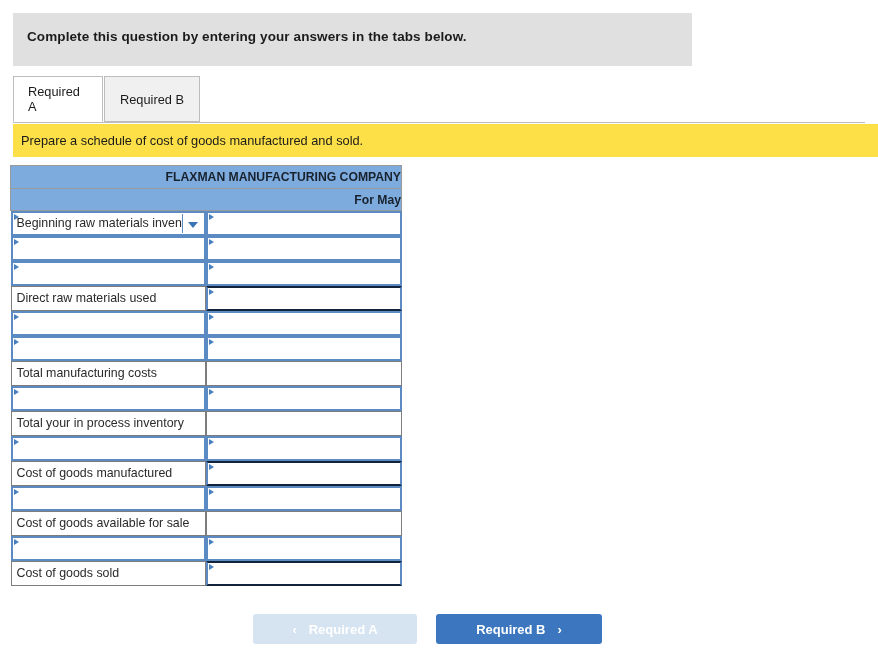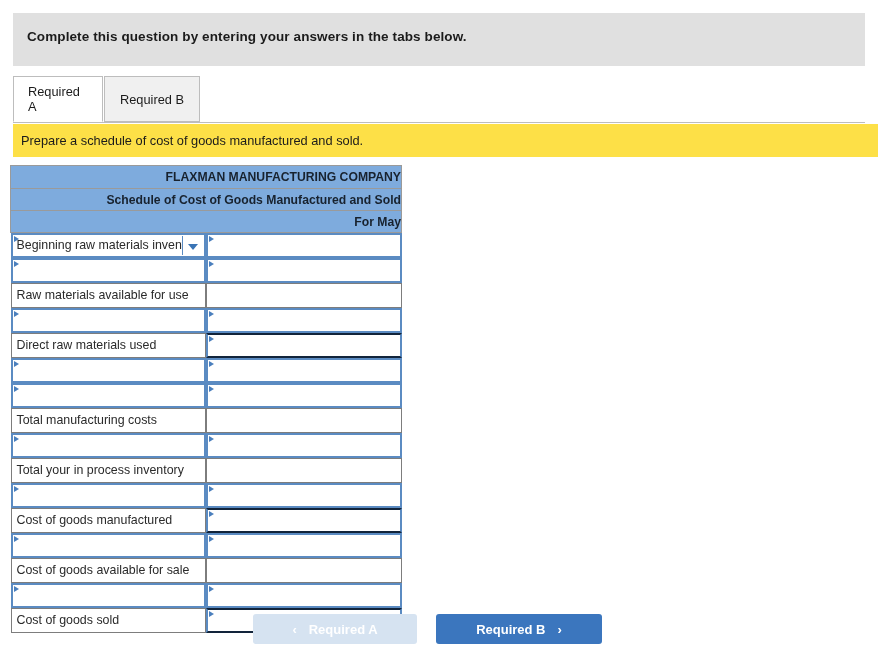--- a/index.html
+++ b/index.html
@@ -14,21 +14,21 @@
     height: 667px;
     overflow: hidden;
     background: #ffffff;
   }
 
   
   .banner {
     position: absolute;
     left: 13px;
     top: 13px;
-    width: 852px;
+    width: 679px;
     height: 53px;
     background: #e0e0e0;
     box-sizing: border-box;
   }
   .banner-text {
     position: absolute;
     left: 14px;
     top: 16px;
     font-size: 13.5px;
     font-weight: bold;
@@ -262,23 +262,20 @@
   <div class="reqbar">
     <div class="reqbar-text">Prepare a schedule of cost of goods manufactured and sold.</div>
   </div>
 
   <table class="sheet">
     <tbody>
       <tr class="hdr r1">
         <td colspan="2">FLAXMAN MANUFACTURING COMPANY</td>
       </tr>
       <tr class="hdr">
-        <td colspan="2">Schedule of Cost of Goods Manufactured and Sold</td>
-      </tr>
-      <tr class="hdr">
         <td colspan="2">For May</td>
       </tr>
 
     <tr>
           <td class="row-label">
             <div class="cell input">
               <span class="marker"></span>
               <span class="cell-text">Beginning raw materials inventory</span>
               <span class="dd-btn"></span>
             </div>
@@ -293,32 +290,20 @@
         <tr>
           <td class="row-label">
             <div class="cell input">
               <span class="marker"></span>
               <span class="cell-text"></span>
             </div>
           </td>
           <td class="row-value">
             <div class="cell input">
               <span class="marker"></span>
-              <span class="cell-text"></span>
-            </div>
-          </td>
-        </tr>
-        <tr>
-          <td class="row-label">
-            <div class="cell plain">
-              <span class="cell-text">Raw materials available for use</span>
-            </div>
-          </td>
-          <td class="row-value">
-            <div class="cell plain">
               <span class="cell-text"></span>
             </div>
           </td>
         </tr>
         <tr>
           <td class="row-label">
             <div class="cell input">
               <span class="marker"></span>
               <span class="cell-text"></span>
             </div>

